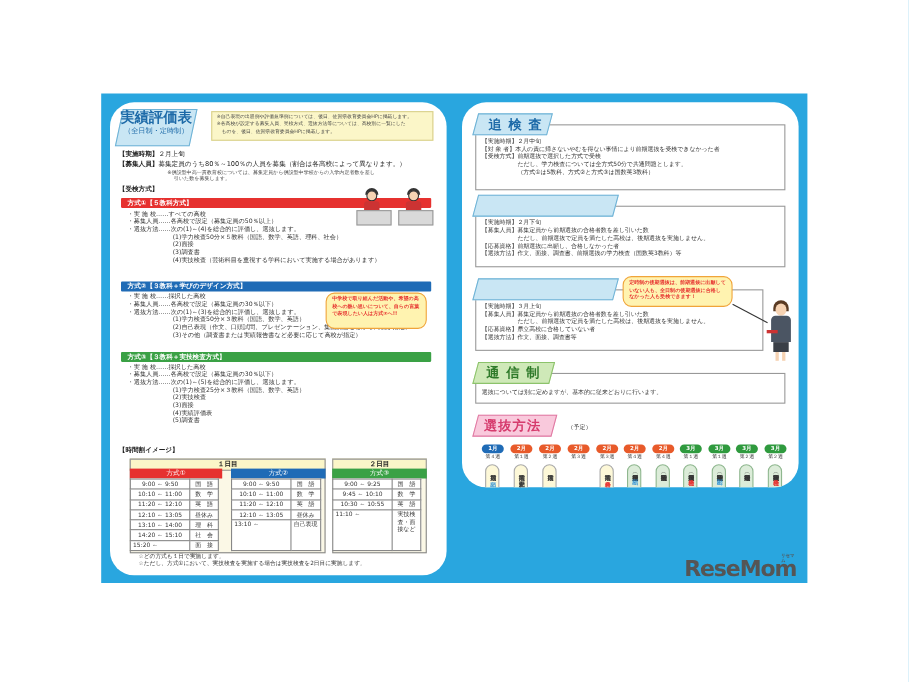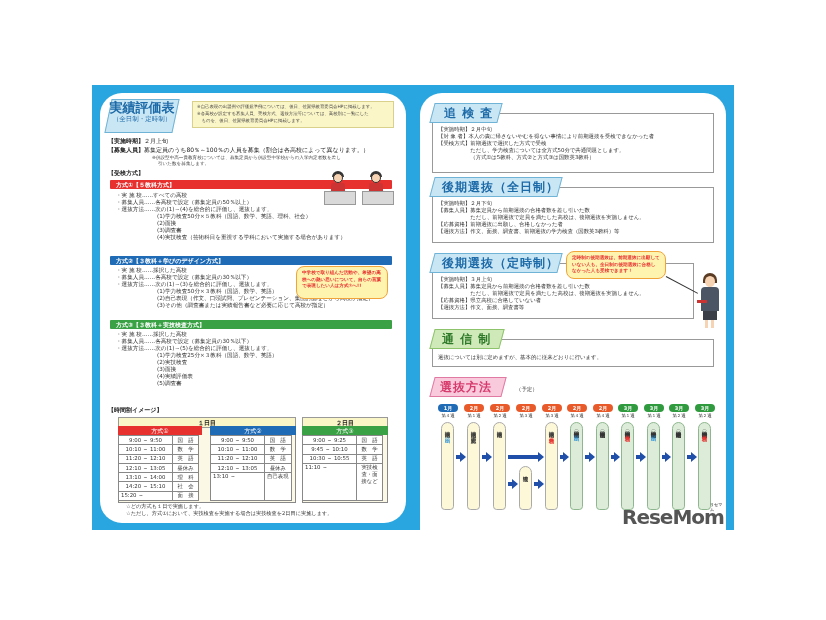--- a/index.html
+++ b/index.html
@@ -1,21 +1,21 @@
 <!DOCTYPE html>
 <html><head>
 <meta charset="utf-8">
 <style>
   * { box-sizing: border-box; margin: 0; padding: 0; }
   html, body { width: 826px; height: 620px; background: #ffffff; overflow: hidden; }
   body { font-family: "DejaVu Sans", sans-serif; color: #222; position: relative; }
   .frame { position: absolute; left: 92px; top: 85px; width: 642px; height: 445px; background: #29a6df; }
   .panel { position: absolute; background: #fff; border-radius: 22px; overflow: hidden; }
   .panel.left { left: 100px; top: 93px; width: 306px; height: 430px; }
-  .panel.right { left: 420px; top: 93px; width: 306px; height: 526px; }
+  .panel.right { left: 420px; top: 93px; width: 306px; height: 350px; }
   .small { font-size: 6px; line-height: 8.2px; }
 
   
   .main-title { position: absolute; left: 8px; top: 6px; width: 68px; height: 34px; background: #c9e6f4; transform: skewX(-12deg); border: 1px solid #6fb3d6; }
   .main-title-text { position: absolute; left: 8px; top: 7px; width: 68px; text-align: center; color: #1d6aa8; }
   .main-title-text .t1 { font-size: 13px; font-weight: bold; line-height: 15px; display:block; }
   .main-title-text .t2 { font-size: 6.5px; line-height: 9px; display:block; }
   .note-box { position: absolute; left: 92px; top: 8px; width: 202px; height: 27px; background: #fbf6c8; border: 1px solid #d9d08c; padding: 2px 4px; color: #444; font-size: 4.4px; line-height: 6.8px; }
 
   .row { position: absolute; left: 8px; width: 292px; }
@@ -232,30 +232,28 @@
   <div class="sec-title" style="left:12px; top:10px; width:68px; background:#c9e6f4;"></div>
   <div class="sec-title-text" style="left:24px; top:10px; color:#1d6aa8;">追 検 査</div>
   <div class="rline" style="left:18px; top:33px;">【実施時期】２月中旬</div>
   <div class="rline" style="left:18px; top:40px;">【対 象 者】本人の責に帰さないやむを得ない事情により前期選抜を受検できなかった者</div>
   <div class="rline" style="left:18px; top:47px;">【受検方式】前期選抜で選択した方式で受検</div>
   <div class="rline" style="left:18px; top:54px;">　　　　　　ただし、学力検査については全方式50分で共通問題とします。</div>
   <div class="rline" style="left:18px; top:61px;">　　　　　　（方式①は5教科、方式②と方式③は国数英3教科）</div>
 
   <div class="sec-box" style="left:12px; top:94px; width:282px; height:56px;"></div>
   <div class="sec-title" style="left:12px; top:84px; width:128px; background:#c9e6f4;"></div>
-  <div class="sec-title-text" style="left:22px; top:84px; color:#1d6aa8;">後期選抜（全日制）</div>
   <div class="rline" style="left:18px; top:107px;">【実施時期】２月下旬</div>
   <div class="rline" style="left:18px; top:114px;">【募集人員】募集定員から前期選抜の合格者数を差し引いた数</div>
   <div class="rline" style="left:18px; top:121px;">　　　　　　ただし、前期選抜で定員を満たした高校は、後期選抜を実施しません。</div>
   <div class="rline" style="left:18px; top:128px;">【応募資格】前期選抜に出願し、合格しなかった者</div>
   <div class="rline" style="left:18px; top:135px;">【選抜方法】作文、面接、調査書、前期選抜の学力検査（国数英3教科）等</div>
 
   <div class="sec-box" style="left:12px; top:170px; width:262px; height:56px;"></div>
   <div class="sec-title" style="left:12px; top:160px; width:128px; background:#c9e6f4;"></div>
-  <div class="sec-title-text" style="left:22px; top:160px; color:#1d6aa8;">後期選抜（定時制）</div>
   <div class="teacher-bubble">定時制の後期選抜は、前期選抜に出願していない人も、全日制の後期選抜に合格しなかった人も受検できます！</div>
   <div class="rline" style="left:18px; top:183px;">【実施時期】３月上旬</div>
   <div class="rline" style="left:18px; top:190px;">【募集人員】募集定員から前期選抜の合格者数を差し引いた数</div>
   <div class="rline" style="left:18px; top:197px;">　　　　　　ただし、前期選抜で定員を満たした高校は、後期選抜を実施しません。</div>
   <div class="rline" style="left:18px; top:204px;">【応募資格】県立高校に合格していない者</div>
   <div class="rline" style="left:18px; top:211px;">【選抜方法】作文、面接、調査書等</div>
 
   <div>
     <div style="position:absolute; left:246px; top:183px; width:36px; height:1px; background:#333; transform:rotate(28deg); transform-origin:left;"></div>
     <div style="position:absolute; left:283px; top:180px; width:14px; height:10px; border-radius:7px 7px 0 0; background:#5a3b23;"></div>

